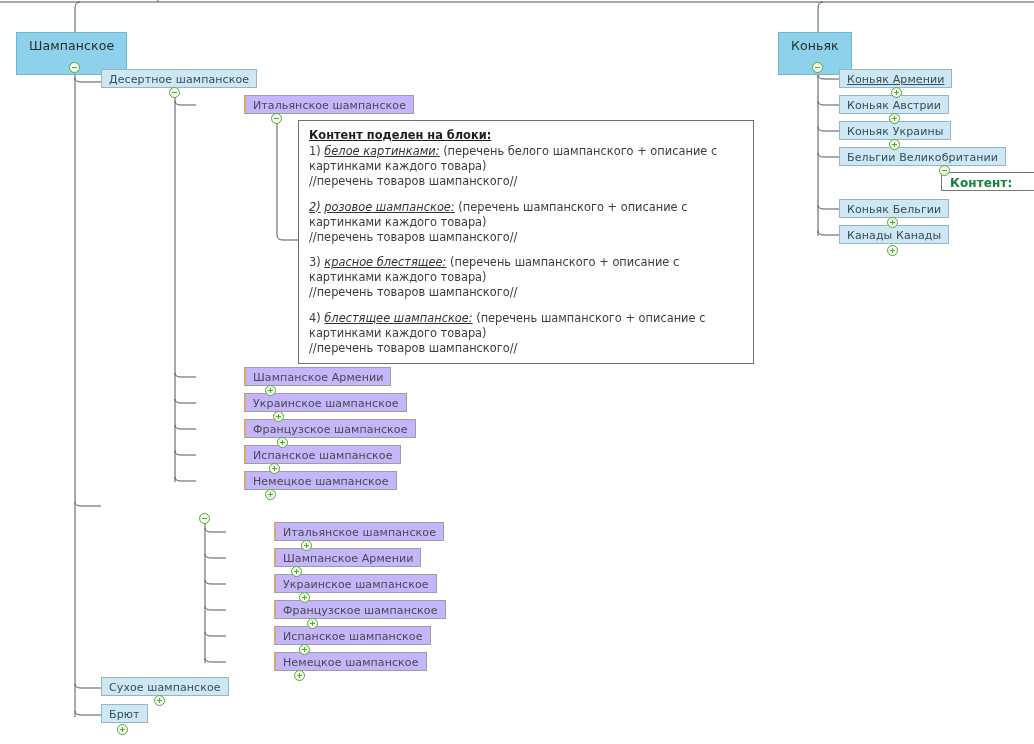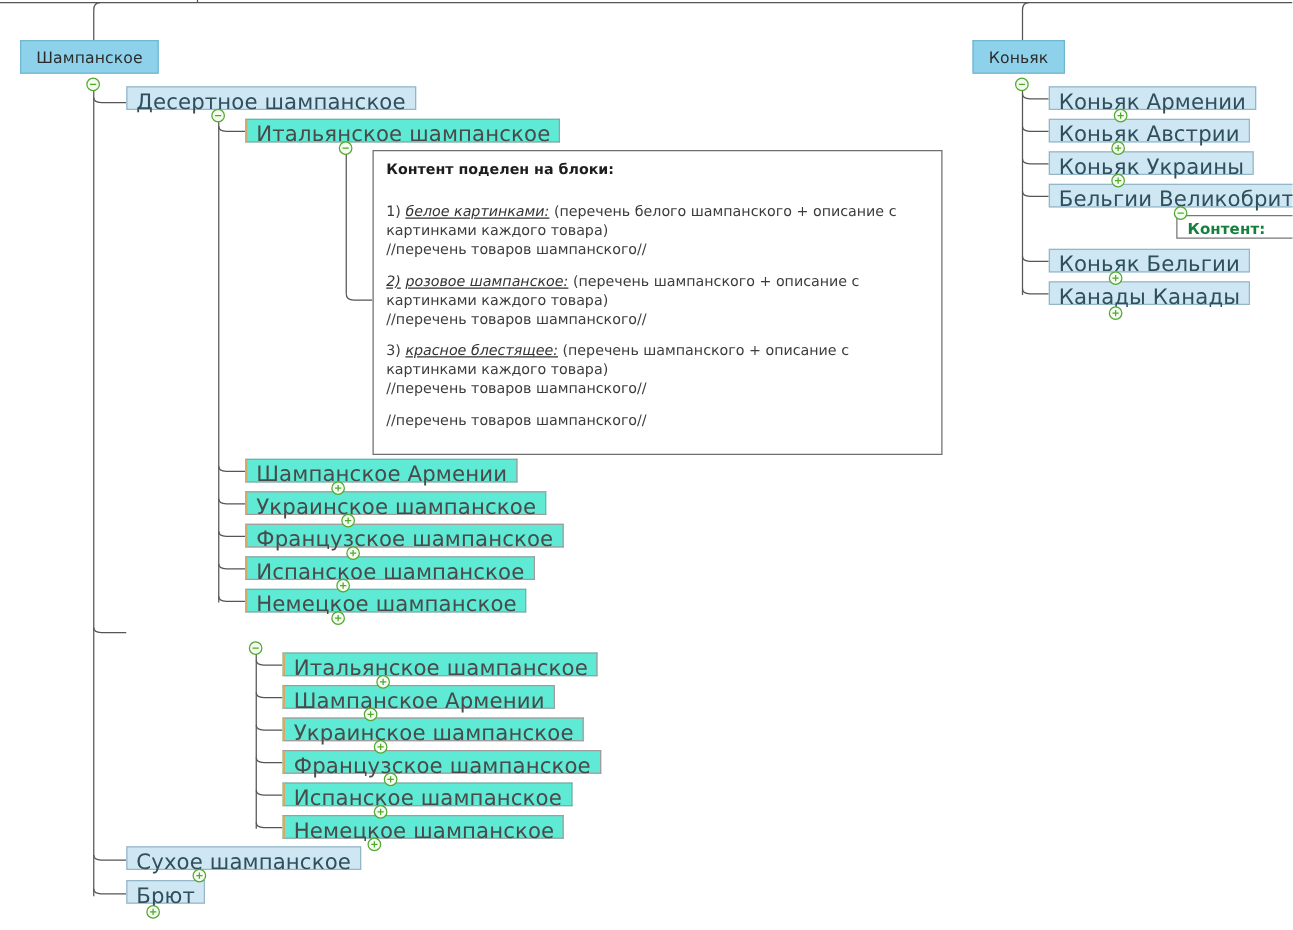--- a/index.html
+++ b/index.html
@@ -12,66 +12,67 @@
     overflow:hidden;
     position:relative;
   }
   #canvas { position:absolute; left:0; top:0; width:1034px; height:744px; }
   #svg-layer { position:absolute; left:0; top:0; width:1034px; height:744px; pointer-events:none; }
 
   .node {
     position:absolute;
     border:1px solid #9a9a9a;
     background:#e9e9e9;
-    font-size:17px;
+    font-size:11px;
     line-height:1;
     color:#3a3a3a;
     padding:4px 7px 5px 7px;
     white-space:nowrap;
     letter-spacing:0.1px;
     height:19px;
   }
   .node.blue-strong {
     background:#8dd2ea;
     border-color:#6fb6d0;
     color:#2b2b2b;
     font-size:12.5px;
-    height:27px;
+    height:43px;
     padding:7px 12px;
   }
   .node.blue-light {
     background:#cfe7f3;
     border-color:#93b7c8;
     color:#2f4f5c;
   }
   .node.gray {
-    background:#5eead4;
+    background:#c4b5fd;
     border-color:#9e9e9e;
     border-left:2px solid #d9a86a;
     color:#4a4a4a;
+    margin-left:48px;
   }
   .node.white-box {
     background:#ffffff;
     border-color:#777777;
     font-weight:bold;
     font-size:12px;
     color:#15803d;
     padding:4px 24px 5px 8px;
   }
 
   .content-box {
     position:absolute;
     background:#ffffff;
     border:1px solid #6f6f6f;
     font-size:11.4px;
     color:#3c3c3c;
     line-height:1.33;
     padding:7px 10px 8px 10px;
   }
-  .content-box .ctitle { font-weight:bold; color:#1d1d1d; display:block; margin-bottom:19px; }
+  .content-box .ctitle { font-weight:bold; color:#1d1d1d; display:block; margin-bottom:1px;text-decoration:underline; }
   .content-box .blk { display:block; }
   .content-box .spacer { display:block; height:10px; }
   .content-box em.key { font-style:italic; text-decoration:underline; color:#333; }
 
   .toggle {
     position:absolute;
     width:11px; height:11px;
     border:1.3px solid #53a832;
     border-radius:50%;
     background:#f4fbef;
@@ -159,20 +160,21 @@
     <span class="ctitle">Контент поделен на блоки:</span>
     <span class="blk"><span>1)</span> <em class="key">белое картинками:</em> <span>(перечень белого шампанского + описание с картинками каждого товара)</span></span>
     <span class="blk">//перечень товаров шампанского//</span>
     <span class="spacer"></span>
     <span class="blk"><em class="key">2)</em> <em class="key">розовое шампанское:</em> <span>(перечень шампанского + описание с картинками каждого товара)</span></span>
     <span class="blk">//перечень товаров шампанского//</span>
     <span class="spacer"></span>
     <span class="blk"><span>3)</span> <em class="key">красное блестящее:</em> <span>(перечень шампанского + описание с картинками каждого товара)</span></span>
     <span class="blk">//перечень товаров шампанского//</span>
     <span class="spacer"></span>
+    <span class="blk"><span>4)</span> <em class="key">блестящее шампанское:</em> <span>(перечень шампанского + описание с картинками каждого товара)</span></span>
     <span class="blk">//перечень товаров шампанского//</span>
   </div>
 
   <div class="node gray" style="left:196px; top:367px;">Шампанское Армении</div>
   <div class="toggle plus" style="left:265px; top:385px;"></div>
 
   <div class="node gray" style="left:196px; top:393px;">Украинское шампанское</div>
   <div class="toggle plus" style="left:273px; top:411px;"></div>
 
   <div class="node gray" style="left:196px; top:419px;">Французское шампанское</div>
@@ -206,21 +208,21 @@
 
   <div class="node blue-light" style="left:101px; top:677px;">Сухое шампанское</div>
   <div class="toggle plus" style="left:154px; top:695px;"></div>
 
   <div class="node blue-light" style="left:101px; top:704px;">Брют</div>
   <div class="toggle plus" style="left:117px; top:724px;"></div>
 
   <div class="node blue-strong" style="left:778px; top:32px;">Коньяк</div>
   <div class="toggle" style="left:812px; top:62px;"></div>
 
-  <div class="node blue-light" style="left:839px; top:69px;">Коньяк Армении</div>
+  <div class="node blue-light" style="left:839px; top:69px;text-decoration:underline;">Коньяк Армении</div>
   <div class="toggle plus" style="left:891px; top:87px;"></div>
 
   <div class="node blue-light" style="left:839px; top:95px;text-align:right;">Коньяк Австрии</div>
   <div class="toggle plus" style="left:889px; top:113px;"></div>
 
   <div class="node blue-light" style="left:839px; top:121px;">Коньяк Украины</div>
   <div class="toggle plus" style="left:889px; top:139px;"></div>
 
   <div class="node blue-light" style="left:839px; top:147px;">Бельгии Великобритании</div>
   <div class="toggle" style="left:939px; top:165px;"></div>

